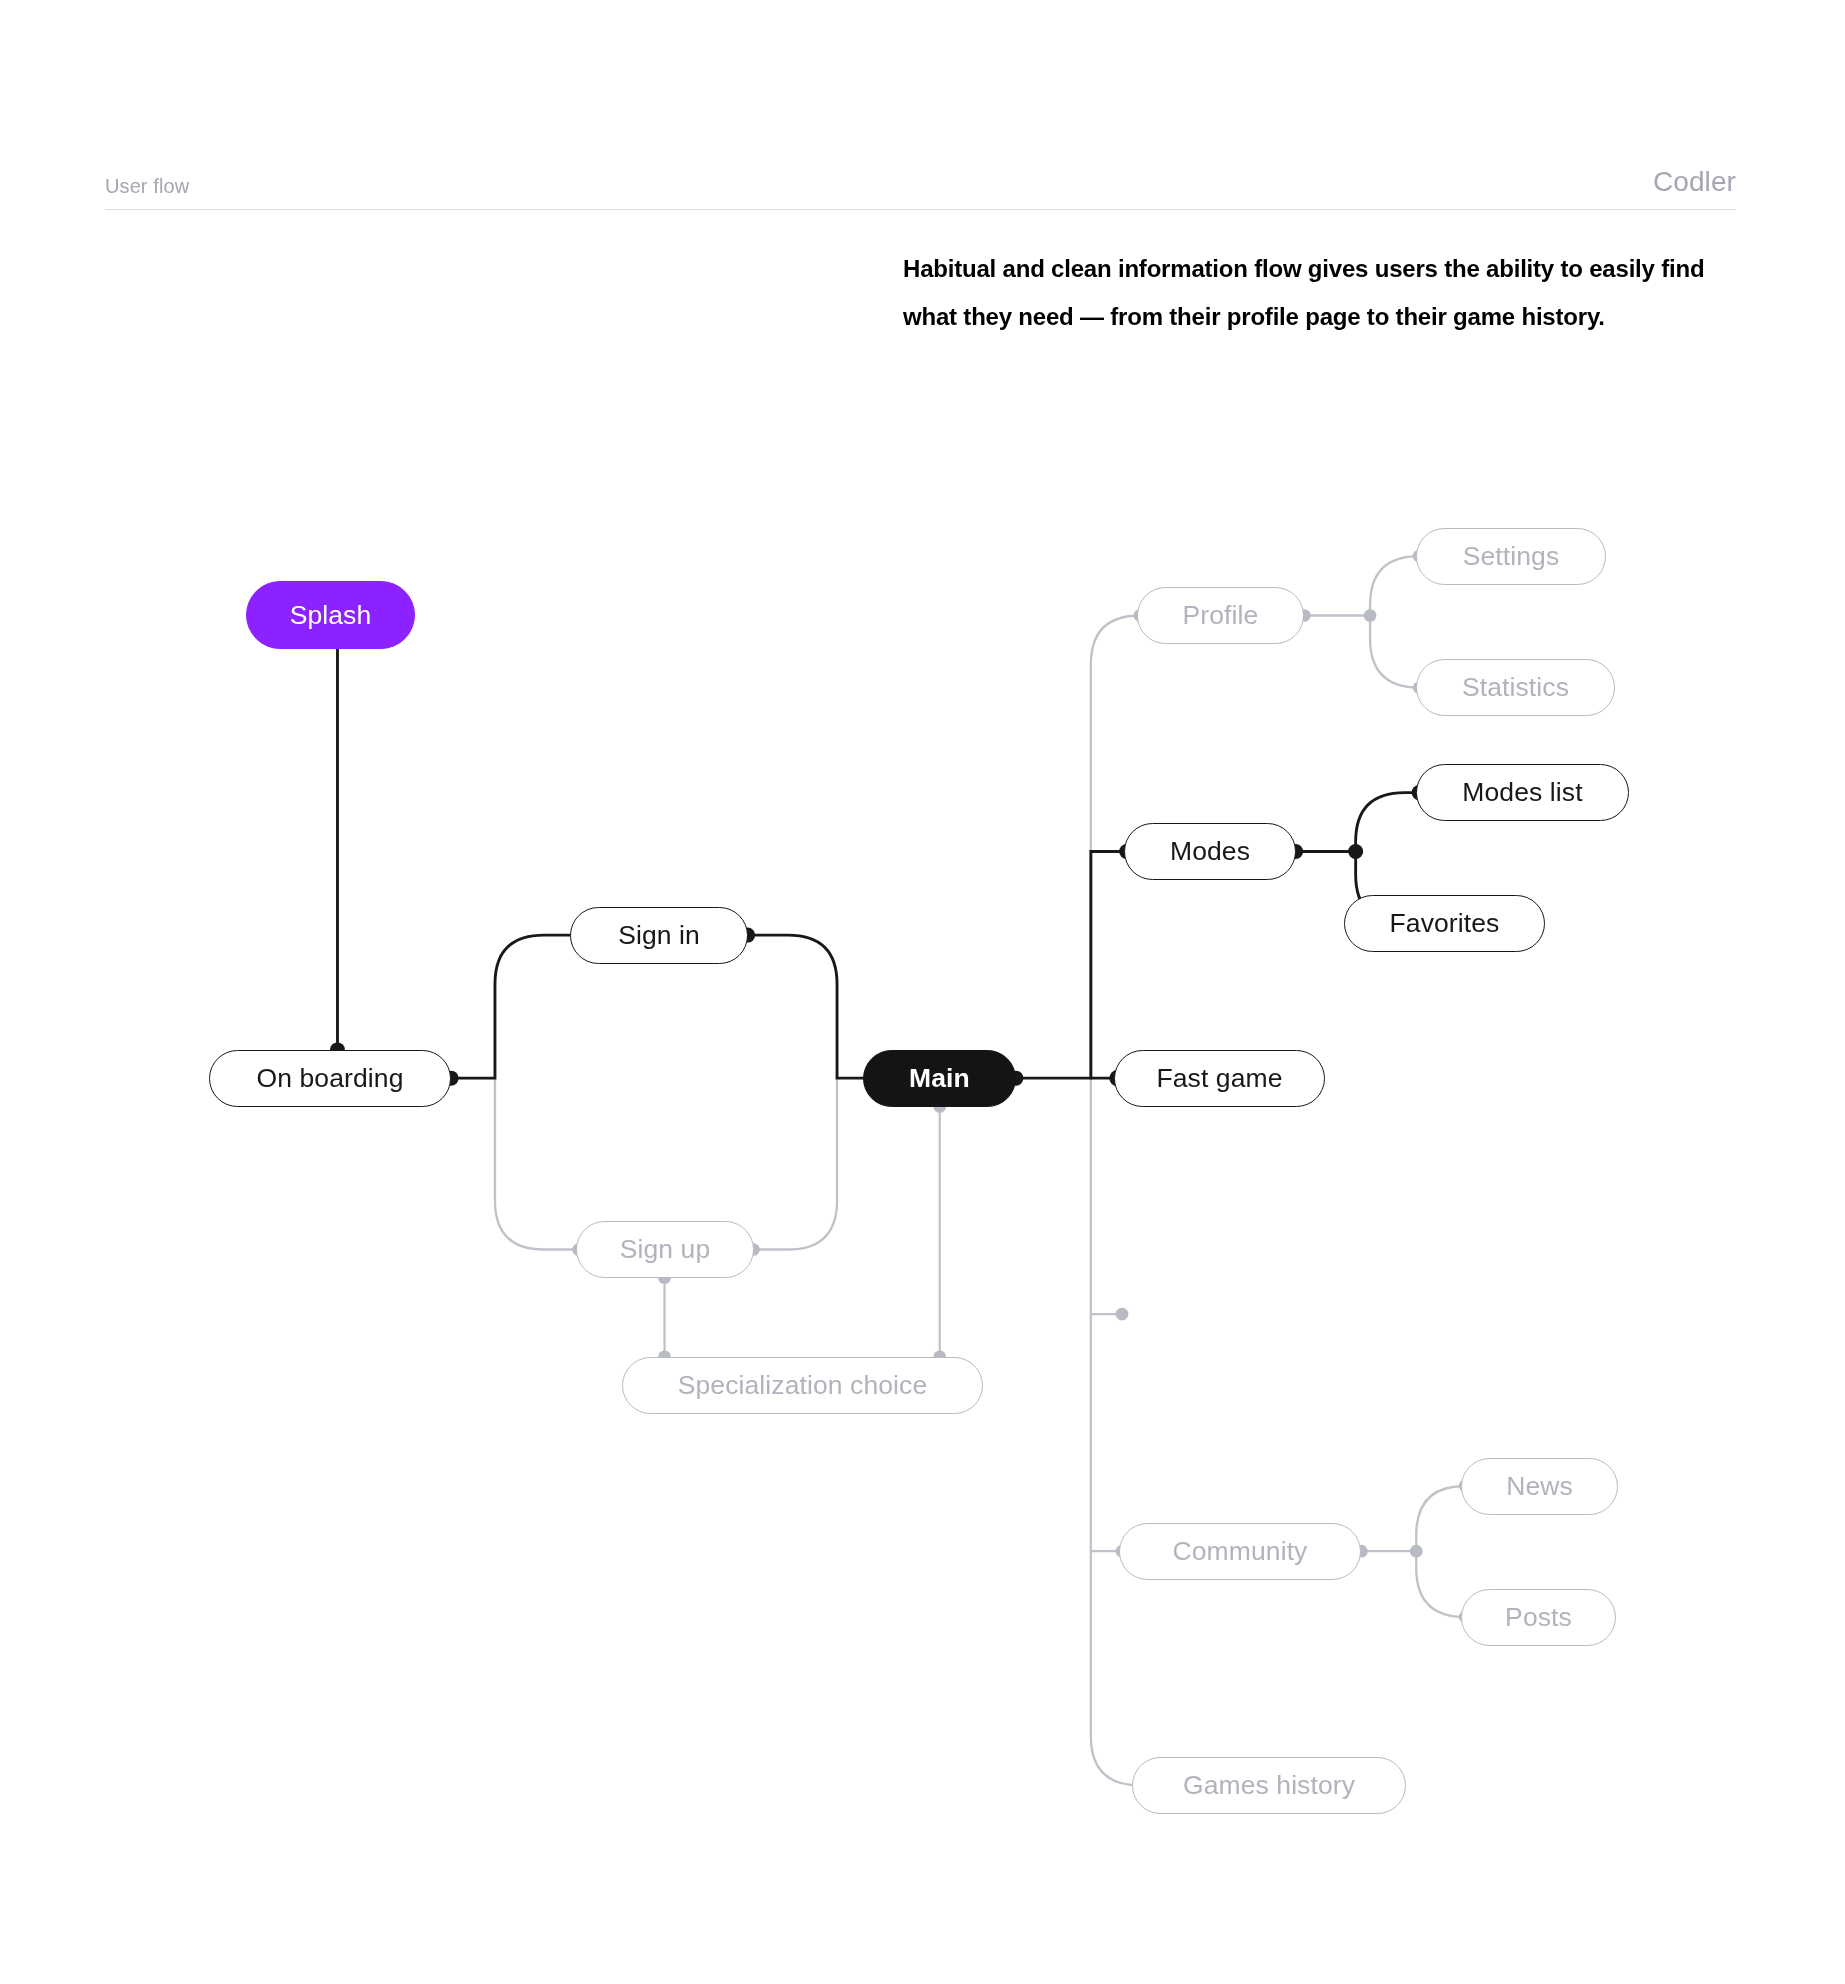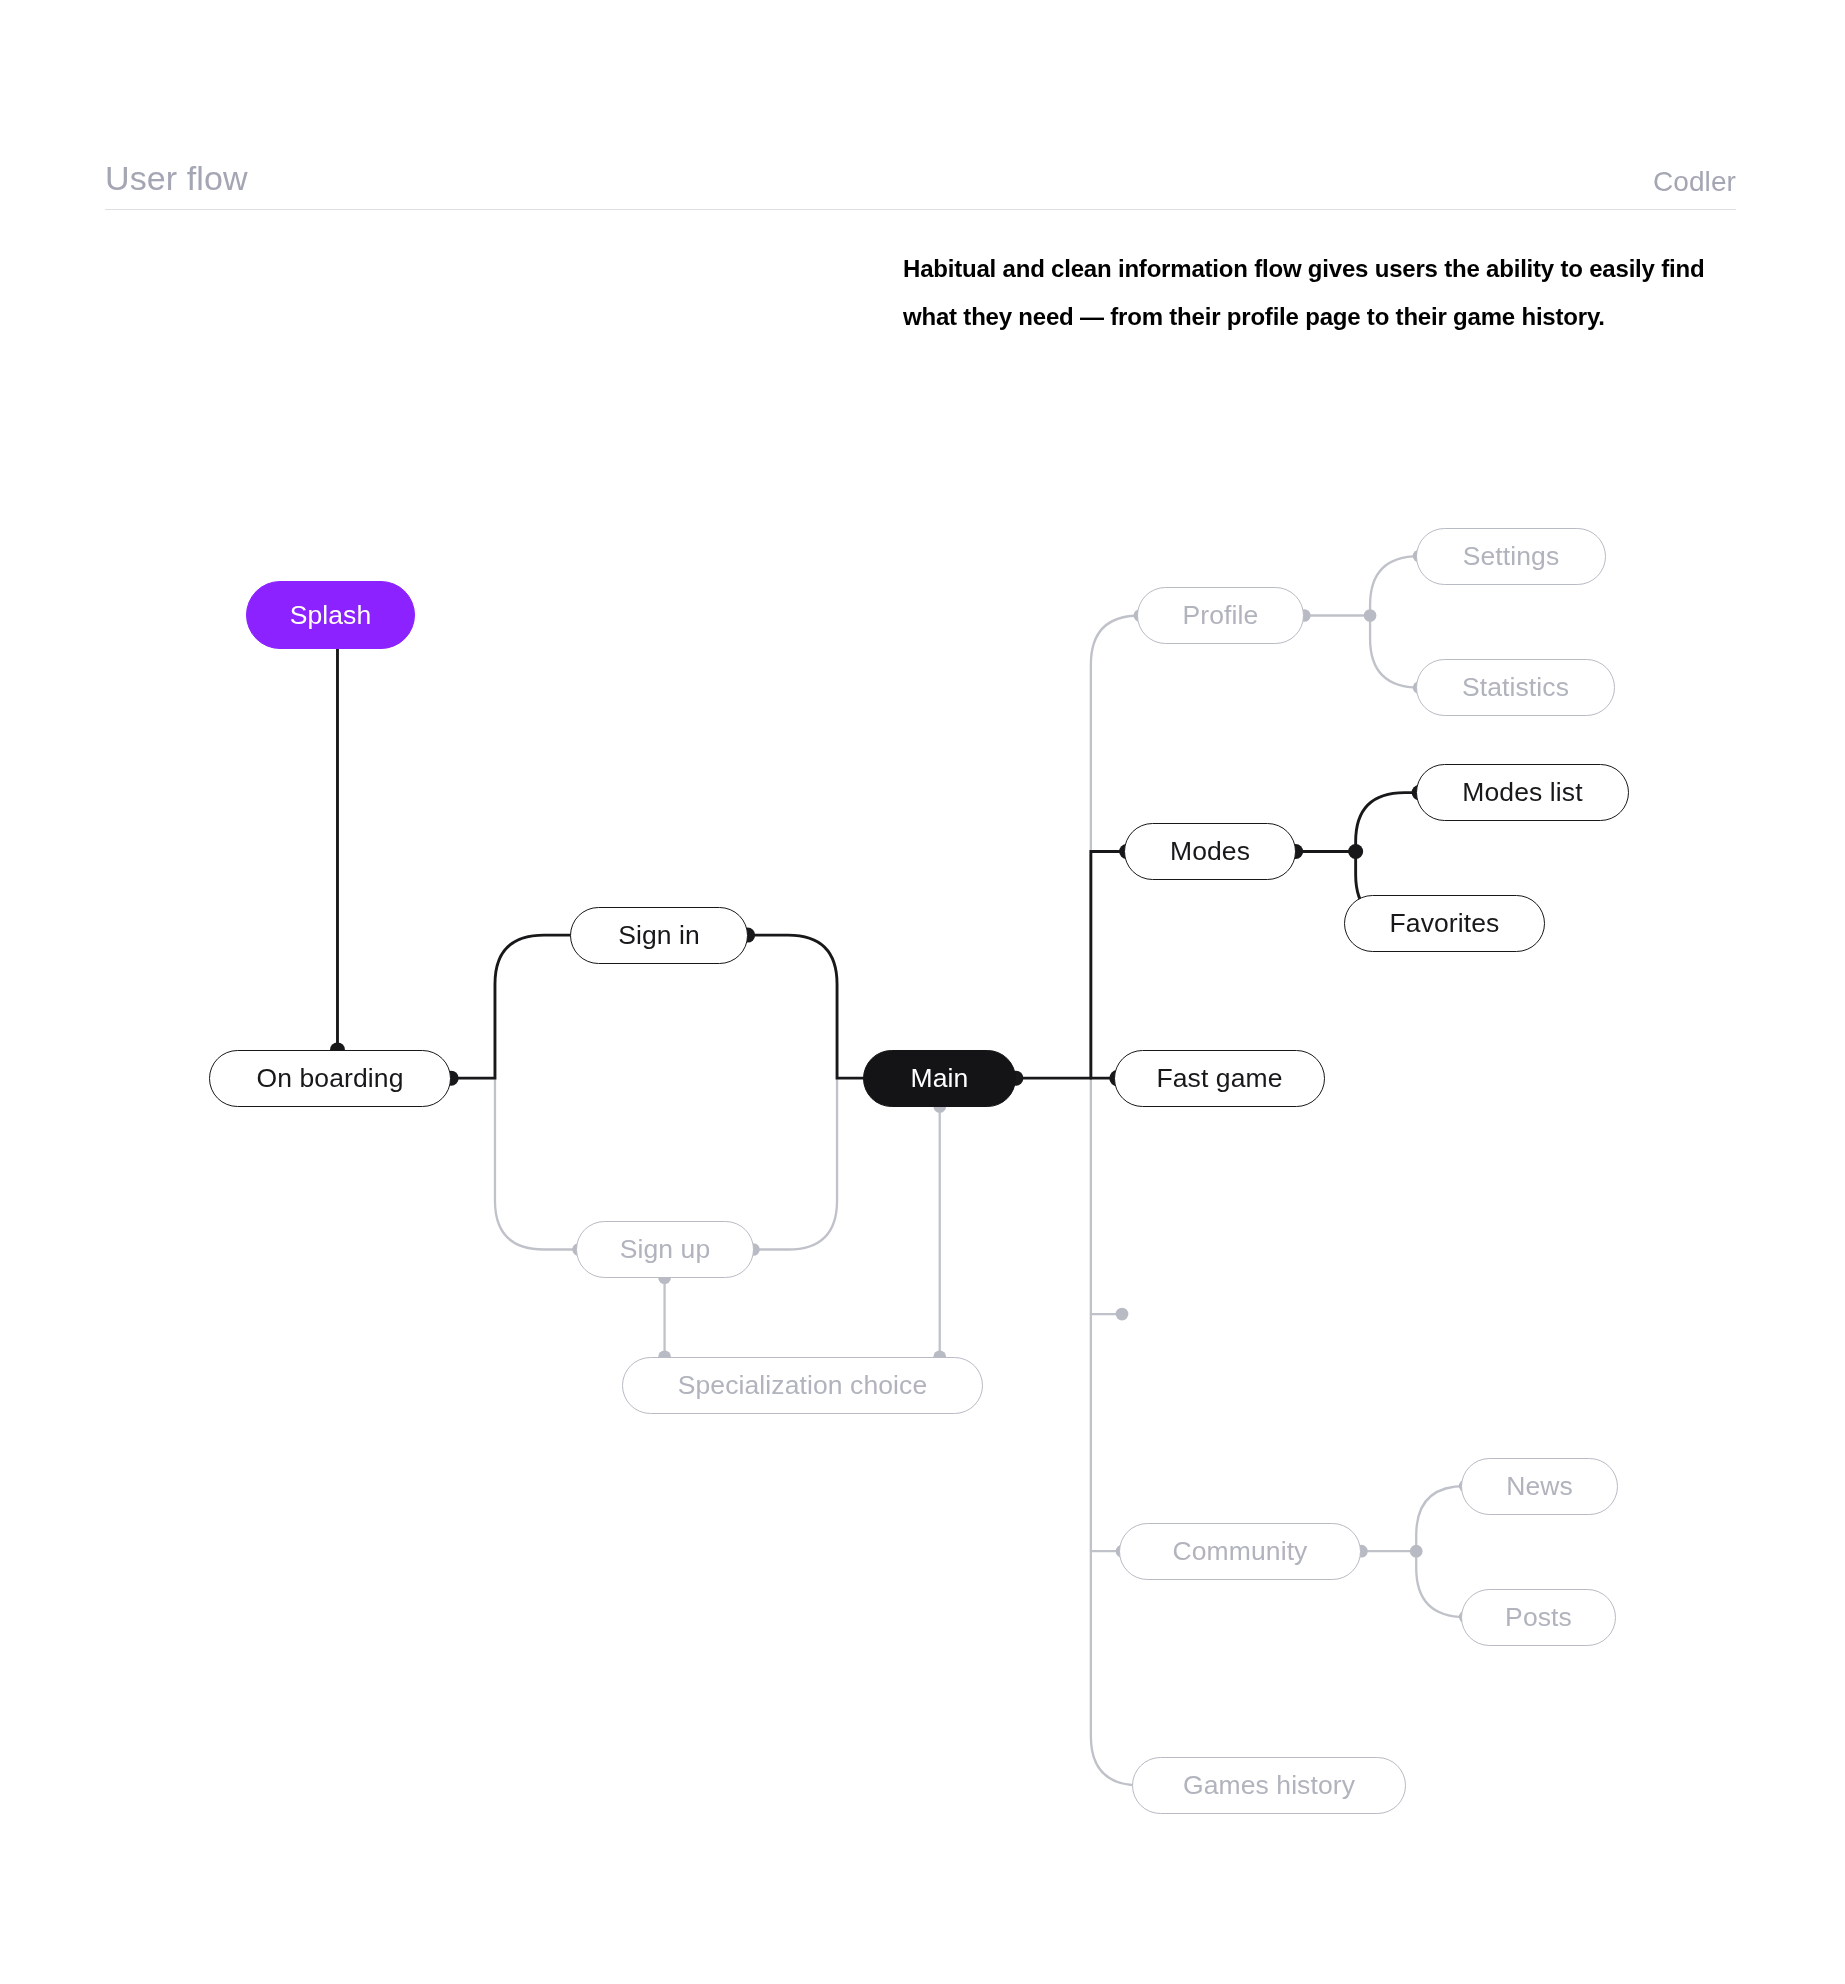--- a/index.html
+++ b/index.html
@@ -27,21 +27,21 @@
     top: 138px;
     width: 1631px;
     height: 72px;
     border-bottom: 1.7px solid #dcdde5;
     box-sizing: border-box;
   }
   #header-left {
     position: absolute;
     left: 0;
     bottom: 11.5px;
-    font-size: 34px;
+    font-size: 20px;
     color: #a4a6b3;
     letter-spacing: 0.1px;
     white-space: nowrap;
   }
   #header-right {
     position: absolute;
     right: 0;
     bottom: 11.5px;
     font-size: 28px;
     color: #a4a6b3;
@@ -222,21 +222,21 @@
     </div>
 
     <div class="node muted" style="left:576px; top:1221px; width:178px; height:57px;">
       <span>Sign up</span>
     </div>
 
     <div class="node muted" style="left:622px; top:1357px; width:361px; height:57px;">
       <span>Specialization choice</span>
     </div>
 
-    <div class="node filled-dark" style="left:863px; top:1050px; width:153px; height:57px;">
+    <div class="node filled-dark" style="left:863px; top:1050px; width:153px; height:57px;font-weight:bold;">
       <span>Main</span>
     </div>
 
     <div class="node muted" style="left:1137px; top:587px; width:167px; height:57px;">
       <span>Profile</span>
     </div>
 
     <div class="node muted" style="left:1416px; top:528px; width:190px; height:57px;">
       <span>Settings</span>
     </div>

